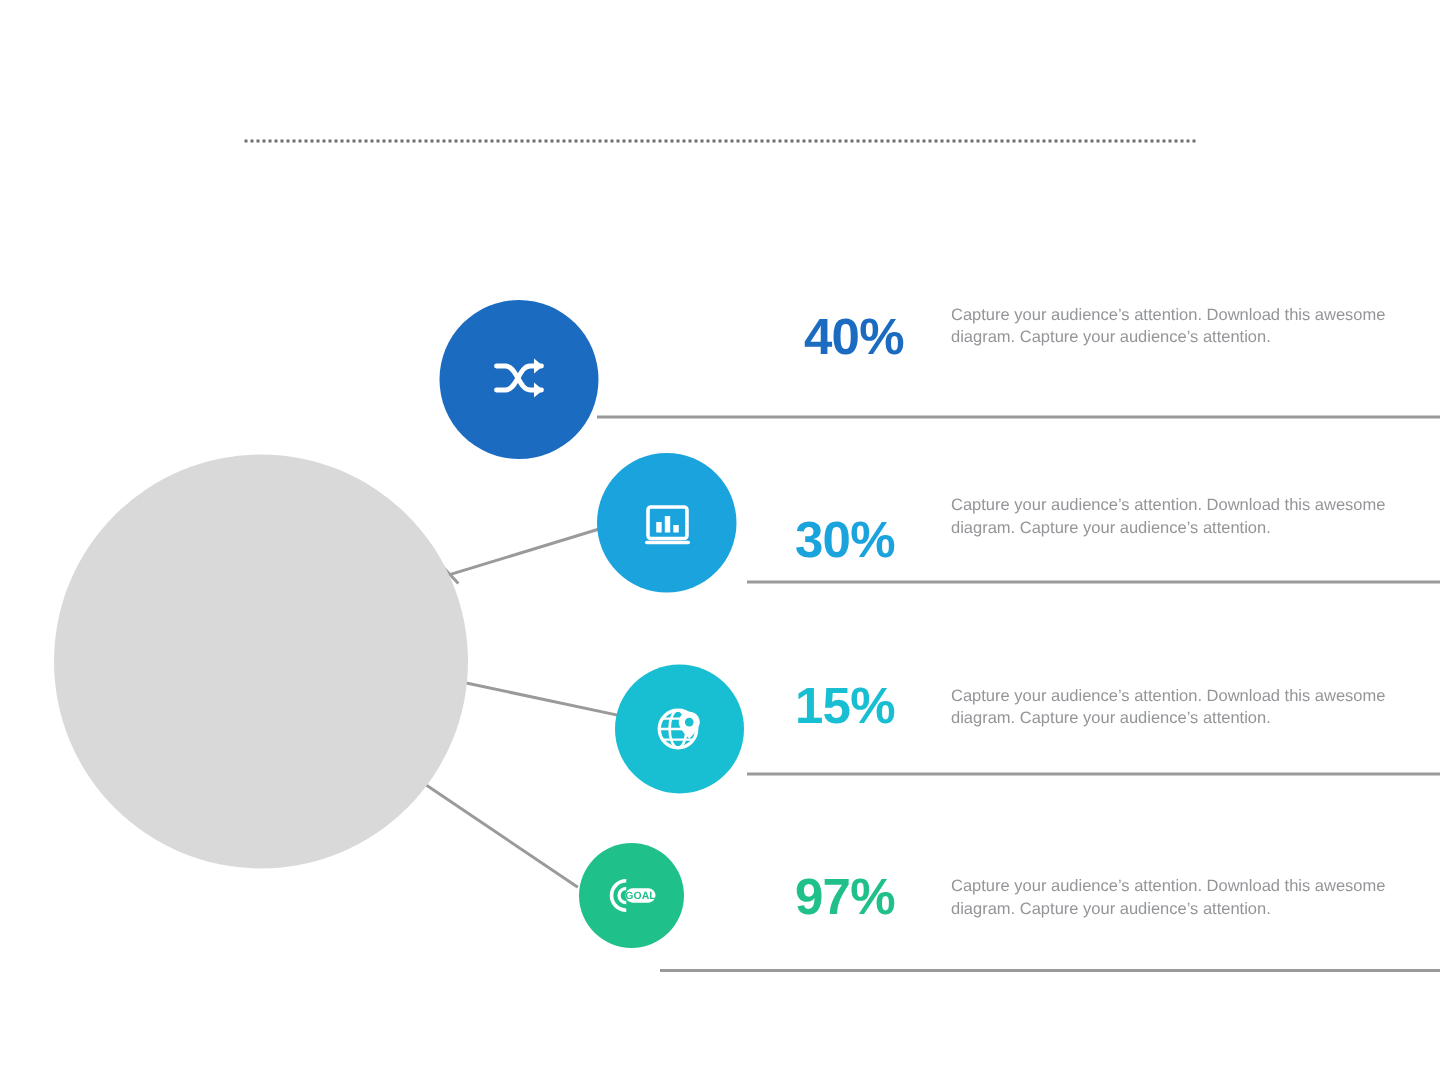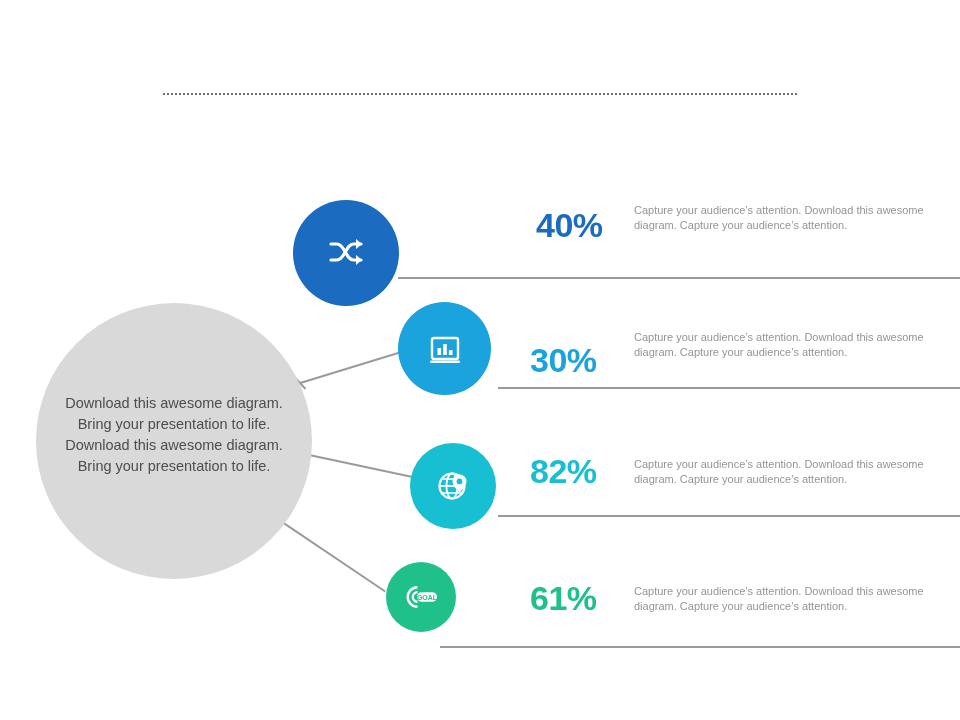--- a/index.html
+++ b/index.html
@@ -120,21 +120,20 @@
 
   <div class="connector" style="left:264px; top:343px; width:62px; transform: rotate(47deg);"></div>
 
   <div class="connector" style="left:300px; top:382px; width:110px; transform: rotate(-17deg);"></div>
 
   <div class="connector" style="left:300px; top:452px; width:120px; transform: rotate(12deg);"></div>
 
   <div class="connector" style="left:278px; top:518px; width:130px; transform: rotate(34deg);"></div>
 
   <div class="big-circle"></div>
-  <div class="big-circle-text">Download this awesome diagram. Bring your presentation to life. Download this awesome diagram. Bring your presentation to life.</div>
 
   <div class="row-line" style="left:398px; top:277px; width:562px;"></div>
 
   <div class="bubble" style="left:293px; top:200px; width:106px; height:106px; background:#1b6bc0;">
     <span>
       <svg width="42" height="42" viewBox="0 0 42 42" fill="none">
         <path d="M6 12 H12 C15.5 12 17.5 15 20 19.5 C22.5 24 24.5 28 28.5 28 H36" stroke="#ffffff" stroke-width="3.2" stroke-linecap="round" fill="none"></path>
         <path d="M6 28 H12 C15.5 28 17.5 25 20 20.5 C22.5 16 24.5 12 28.5 12 H36" stroke="#ffffff" stroke-width="3.2" stroke-linecap="round" fill="none"></path>
         <path d="M31 7 L37 12 L31 17 Z" fill="#ffffff"></path>
         <path d="M31 23 L37 28 L31 33 Z" fill="#ffffff"></path>
@@ -171,32 +170,32 @@
         <ellipse cx="17" cy="18" rx="5.6" ry="12.5" stroke="#ffffff" stroke-width="1.8" fill="none"></ellipse>
         <line x1="4.5" y1="18" x2="29.5" y2="18" stroke="#ffffff" stroke-width="1.8"></line>
         <line x1="6.3" y1="11" x2="27.7" y2="11" stroke="#ffffff" stroke-width="1.5"></line>
         <line x1="6.3" y1="25" x2="27.7" y2="25" stroke="#ffffff" stroke-width="1.5"></line>
         <path d="M24.5 6.5 C28.4 6.5 31.5 9.6 31.5 13.5 C31.5 18 24.5 24.5 24.5 24.5 C24.5 24.5 17.5 18 17.5 13.5 C17.5 9.6 20.6 6.5 24.5 6.5 Z" fill="#ffffff"></path>
         <circle cx="24.5" cy="13.4" r="2.9" fill="#18bed2"></circle>
       </svg>
     </span>
   </div>
 
-  <div class="pct" style="left:530px; top:452px; color:#18bed2;">82%</div>
+  <div class="pct" style="left:530px; top:452px; color:#18bed2;">15%</div>
   <div class="desc" style="left:634px; top:457px;">Capture your audience’s attention. Download this awesome diagram. Capture your audience’s attention.</div>
 
   <div class="row-line" style="left:440px; top:646px; width:520px;"></div>
 
   <div class="bubble" style="left:386px; top:562px; width:70px; height:70px; background:#1fc08a;">
     <span>
       <svg width="34" height="26" viewBox="0 0 34 26" fill="none">
         <path d="M13.5 3.2 A9.8 9.8 0 1 0 13.5 22.8" stroke="#ffffff" stroke-width="2.4" fill="none"></path>
         <path d="M13.5 8.2 A4.8 4.8 0 1 0 13.5 17.8" stroke="#ffffff" stroke-width="2.2" fill="none"></path>
         <rect x="13" y="8.2" width="20" height="9.6" rx="4.8" fill="#ffffff"></rect>
         <text x="23" y="15.6" font-family="'Liberation Sans', sans-serif" font-size="7" font-weight="bold" fill="#1fc08a" text-anchor="middle">GOAL</text>
       </svg>
     </span>
   </div>
 
-  <div class="pct" style="left:530px; top:579px; color:#1fc08a;">61%</div>
+  <div class="pct" style="left:530px; top:579px; color:#1fc08a;">97%</div>
   <div class="desc" style="left:634px; top:584px;">Capture your audience’s attention. Download this awesome diagram. Capture your audience’s attention.</div>
 
 </div>
 
 </body></html>

